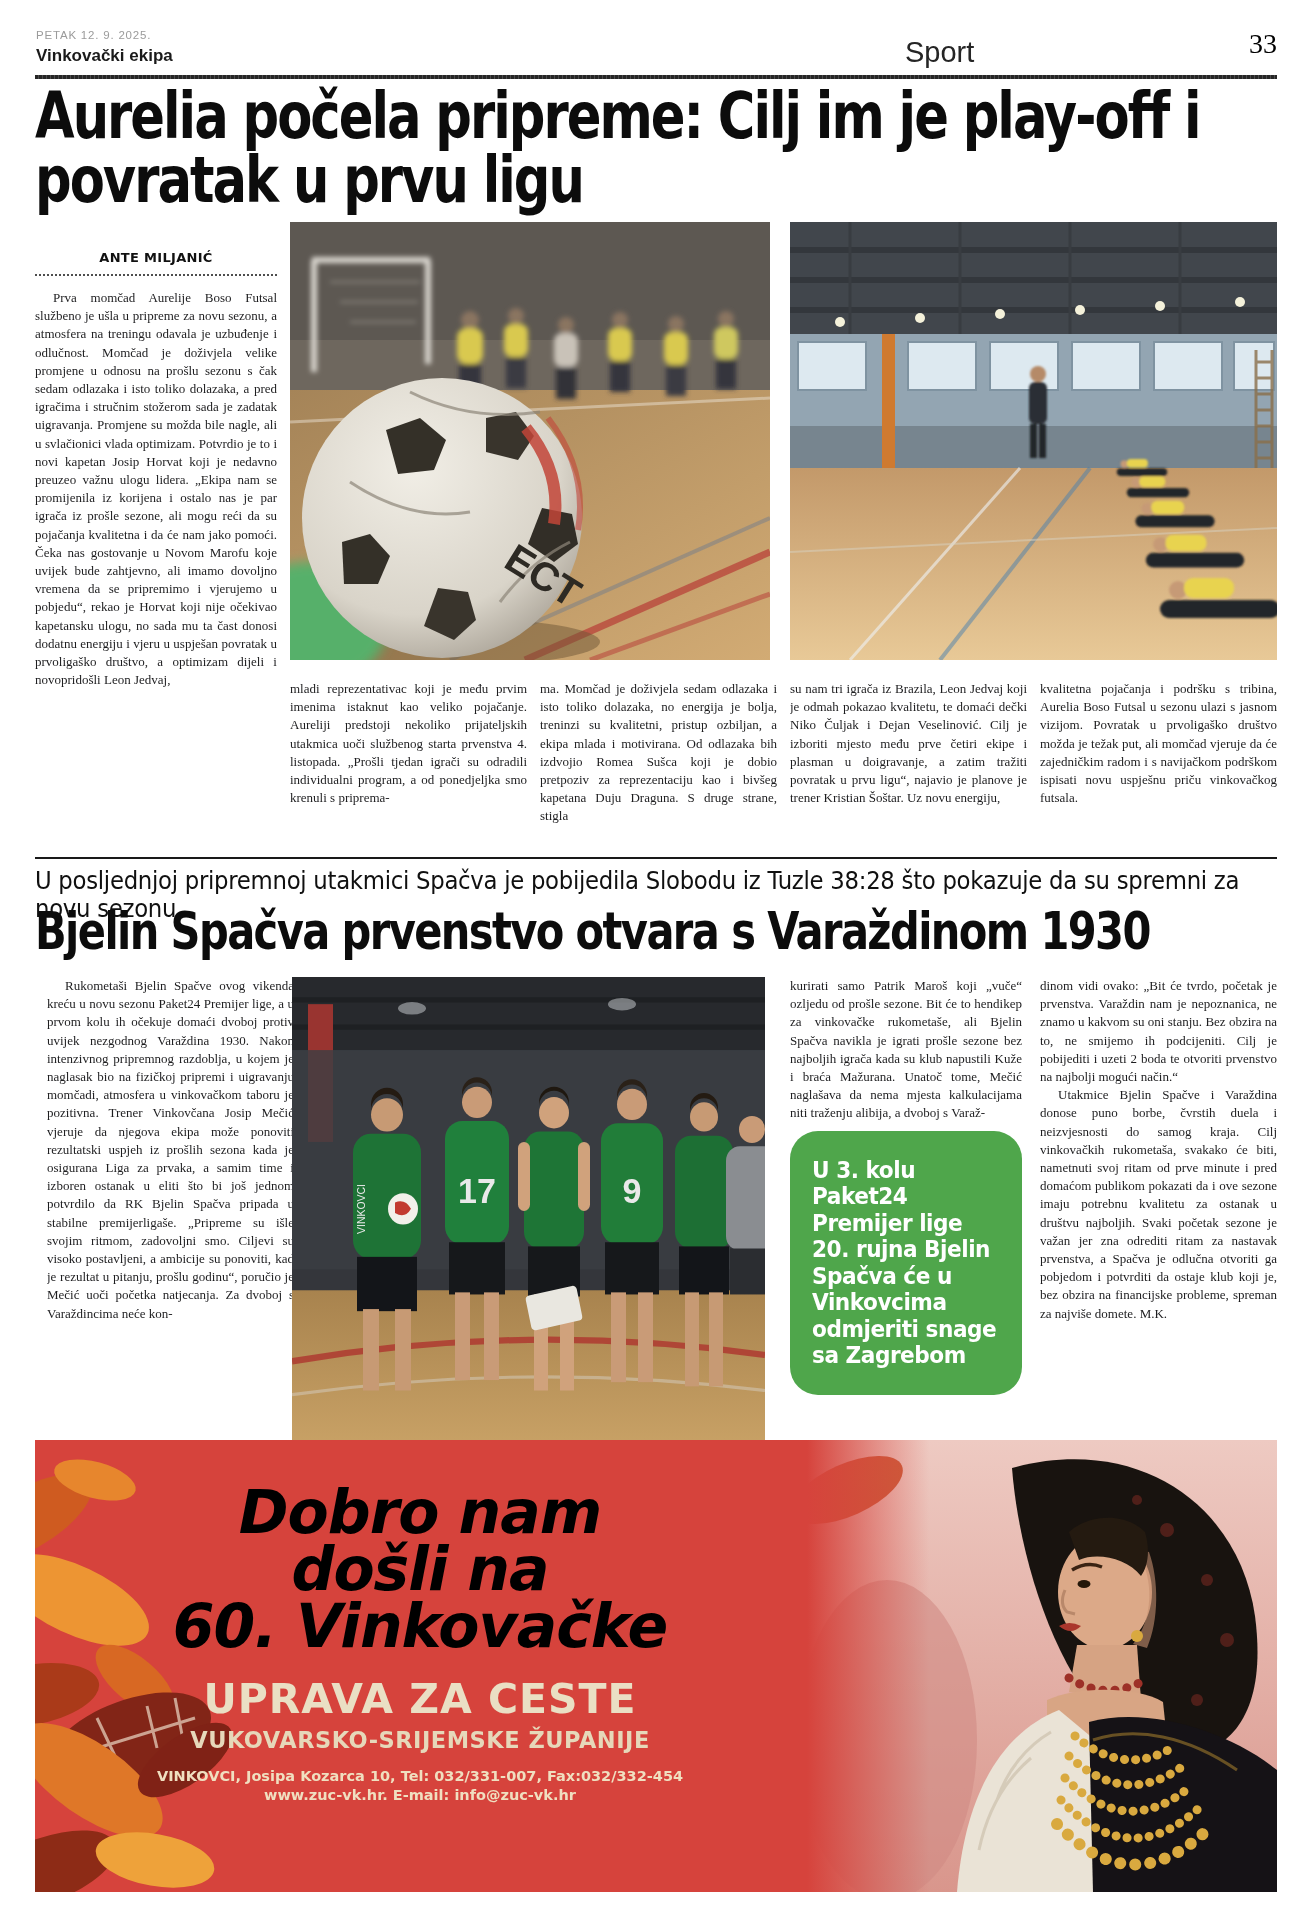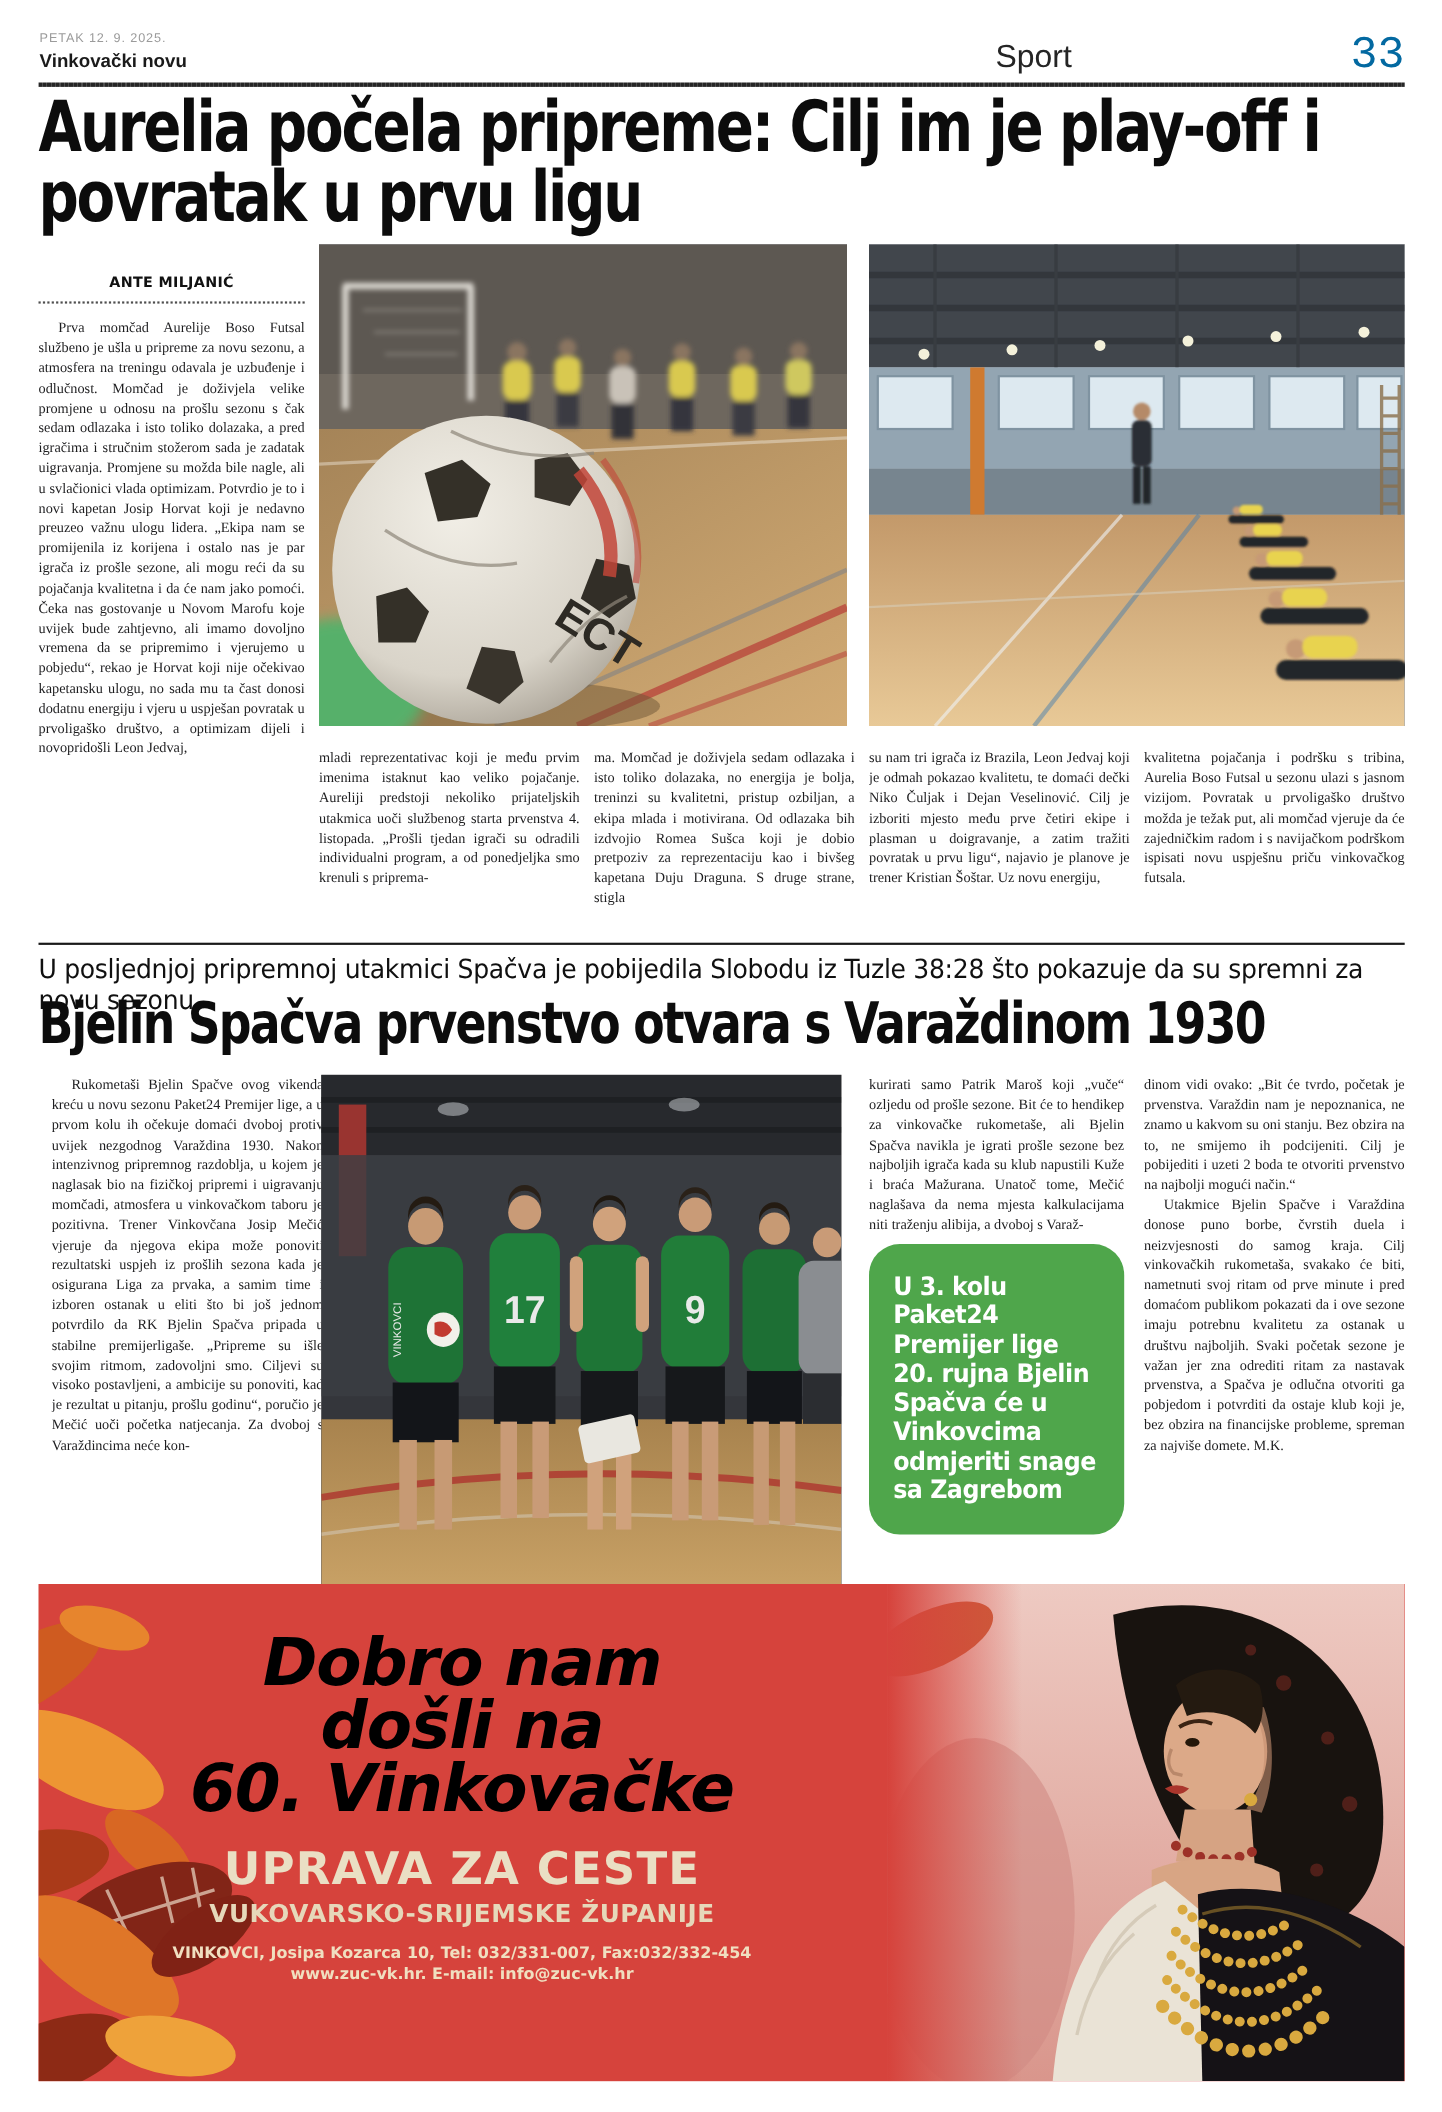--- a/index.html
+++ b/index.html
@@ -5,22 +5,22 @@
   html,body{margin:0;padding:0;background:#e8e8e8;}
   .page{position:relative;width:1311px;height:1920px;background:#ffffff;overflow:hidden;
         font-family:"Liberation Serif","DejaVu Serif",serif;color:#1d1d1f;margin:0 auto;}
   
   .hdr-date{position:absolute;left:36px;top:29px;font-family:"Liberation Sans",sans-serif;
             font-size:11.5px;color:#9b9b9b;letter-spacing:.8px;}
   .hdr-pub{position:absolute;left:36px;top:46px;font-family:"Liberation Sans",sans-serif;
            font-size:17px;font-weight:bold;color:#1a1a1a;}
   .hdr-section{position:absolute;left:905px;top:36px;font-family:"Liberation Sans",sans-serif;
            font-size:29px;color:#252525;}
-  .hdr-page{position:absolute;right:34px;top:28px;font-family:Liberation Mono, monospace;
-           font-size:41px;color:#0369a1;}
+  .hdr-page{position:absolute;right:34px;top:28px;font-family:Liberation Serif, serif;
+           font-size:28px;color:#000000;}
   .hdr-rule{position:absolute;left:35px;right:34px;top:75px;height:4px;
            background:repeating-linear-gradient(90deg,#262626 0 3px,#4d4d4d 3px 4px);}
   
   .article1{position:absolute;left:35px;top:84px;width:1242px;height:774px;}
   .headline1{margin:0;font-family:"DejaVu Sans","Liberation Sans",sans-serif;font-weight:bold;
            font-size:64px;line-height:64px;letter-spacing:-2.5px;color:#0c0c0c;
            transform:scaleX(.8);transform-origin:0 0;width:125%;white-space:pre-line;}
   .a1-body{position:absolute;left:0;top:138px;right:0;bottom:0;}
   .a1-col1{position:absolute;left:0;top:28px;width:242px;}
   .byline{font-family:"DejaVu Sans","Liberation Sans",sans-serif;font-weight:bold;font-size:13px;
@@ -75,21 +75,21 @@
       font-size:14.5px;color:#f0dfc0;}
   .ad-web{margin-top:3px;font-family:"DejaVu Sans","Liberation Sans",sans-serif;font-weight:bold;
       font-size:14.5px;color:#f0dfc0;}
 </style>
 </head>
 <body>
 
 <div class="page">
 
   <div class="hdr-date">PETAK 12. 9. 2025.</div>
-  <div class="hdr-pub">Vinkovački novu</div>
+  <div class="hdr-pub">Vinkovački ekipa</div>
   <div class="hdr-section">Sport</div>
   <div class="hdr-page">33</div>
   <div class="hdr-rule"></div>
 
   <section class="article1">
     <h1 class="headline1">Aurelia počela pripreme: Cilj im je play-off i povratak u prvu ligu</h1>
     <div class="a1-body">
       <div class="a1-col1">
         <div class="byline">ANTE MILJANIĆ</div>
         <p class="body-text indent">Prva momčad Aurelije Boso Futsal službeno je ušla u pripreme za novu sezonu, a atmosfera na treningu odavala je uzbuđenje i odlučnost. Momčad je doživjela velike promjene u odnosu na prošlu sezonu s čak sedam odlazaka i isto toliko dolazaka, a pred igračima i stručnim stožerom sada je zadatak uigravanja. Promjene su možda bile nagle, ali u svlačionici vlada optimizam. Potvrdio je to i novi kapetan Josip Horvat koji je nedavno preuzeo važnu ulogu lidera. „Ekipa nam se promijenila iz korijena i ostalo nas je par igrača iz prošle sezone, ali mogu reći da su pojačanja kvalitetna i da će nam jako pomoći. Čeka nas gostovanje u Novom Marofu koje uvijek bude zahtjevno, ali imamo dovoljno vremena da se pripremimo i vjerujemo u pobjedu“, rekao je Horvat koji nije očekivao kapetansku ulogu, no sada mu ta čast donosi dodatnu energiju i vjeru u uspješan povratak u prvoligaško društvo, a optimizam dijeli i novopridošli Leon Jedvaj,</p>

